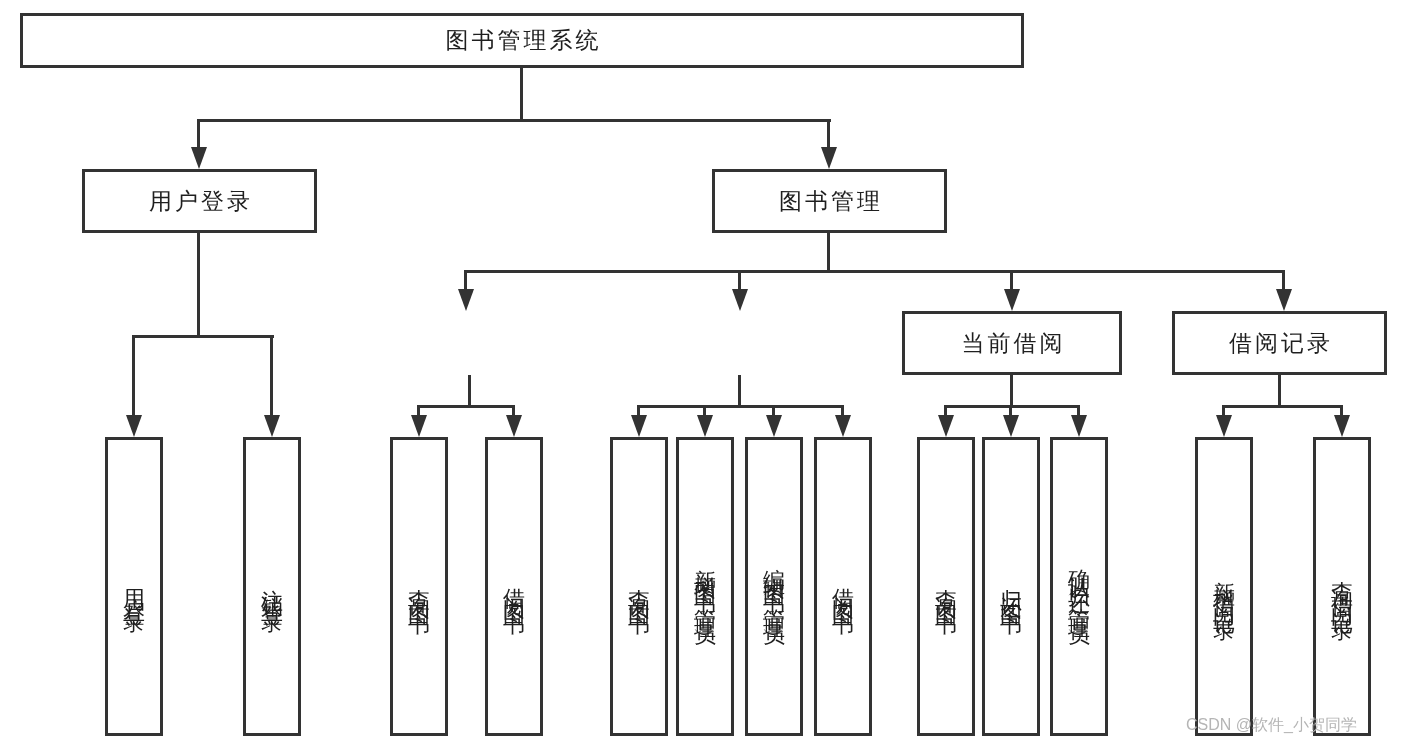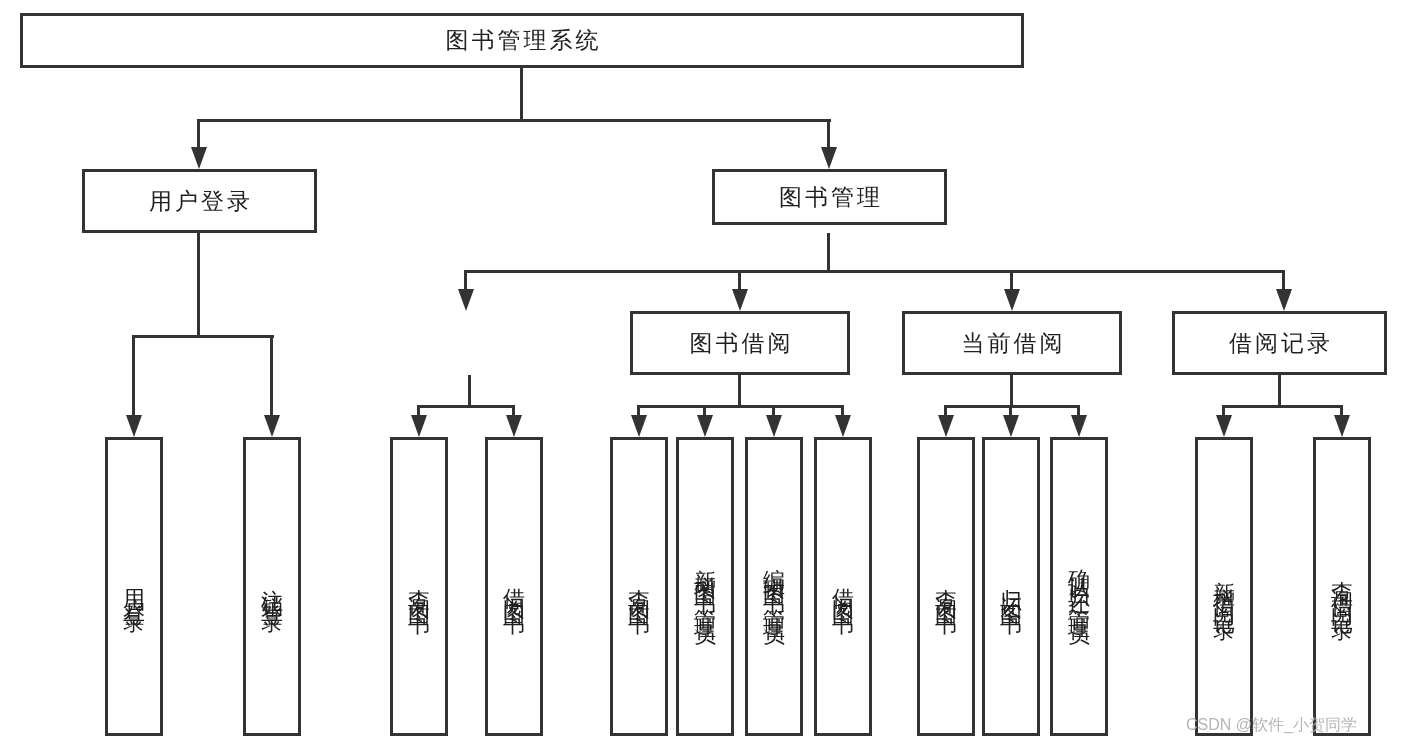--- a/index.html
+++ b/index.html
@@ -69,21 +69,21 @@
   <div class="v" style="left:520px;top:68px;height:52px;"></div>
   <div class="h" style="left:198px;top:119px;width:633px;"></div>
   <div class="v" style="left:197px;top:119px;height:31px;"></div>
   <div class="v" style="left:827px;top:119px;height:31px;"></div>
   <div class="arrow" style="left:191px;top:147px;"></div>
   <div class="arrow" style="left:821px;top:147px;"></div>
 
   <div class="box" style="left:82px;top:169px;width:235px;height:64px;">
     <span class="hlabel">用户登录</span>
   </div>
-  <div class="box" style="left:712px;top:169px;width:235px;height:56px;">
+  <div class="box" style="left:712px;top:169px;width:235px;height:64px;">
     <span class="hlabel">图书管理</span>
   </div>
 
   <div class="v" style="left:197px;top:233px;height:104px;"></div>
   <div class="h" style="left:133px;top:335px;width:141px;"></div>
   <div class="v" style="left:132px;top:335px;height:80px;"></div>
   <div class="v" style="left:270px;top:335px;height:80px;"></div>
   <div class="arrow" style="left:126px;top:415px;"></div>
   <div class="arrow" style="left:264px;top:415px;"></div>
 
@@ -91,23 +91,20 @@
   <div class="h" style="left:465px;top:270px;width:820px;"></div>
   <div class="v" style="left:464px;top:270px;height:21px;"></div>
   <div class="v" style="left:738px;top:270px;height:21px;"></div>
   <div class="v" style="left:1010px;top:270px;height:21px;"></div>
   <div class="v" style="left:1282px;top:270px;height:21px;"></div>
   <div class="arrow" style="left:458px;top:289px;"></div>
   <div class="arrow" style="left:732px;top:289px;"></div>
   <div class="arrow" style="left:1004px;top:289px;"></div>
   <div class="arrow" style="left:1276px;top:289px;"></div>
 
-  <div class="box" style="left:630px;top:311px;width:220px;height:64px;">
-    <span class="hlabel">图书借阅</span>
-  </div>
   <div class="box" style="left:902px;top:311px;width:220px;height:64px;">
     <span class="hlabel">当前借阅</span>
   </div>
   <div class="box" style="left:1172px;top:311px;width:215px;height:64px;">
     <span class="hlabel">借阅记录</span>
   </div>
 
   <div class="v" style="left:468px;top:375px;height:32px;"></div>
   <div class="h" style="left:418px;top:405px;width:97px;"></div>
   <div class="v" style="left:417px;top:405px;height:12px;"></div>

